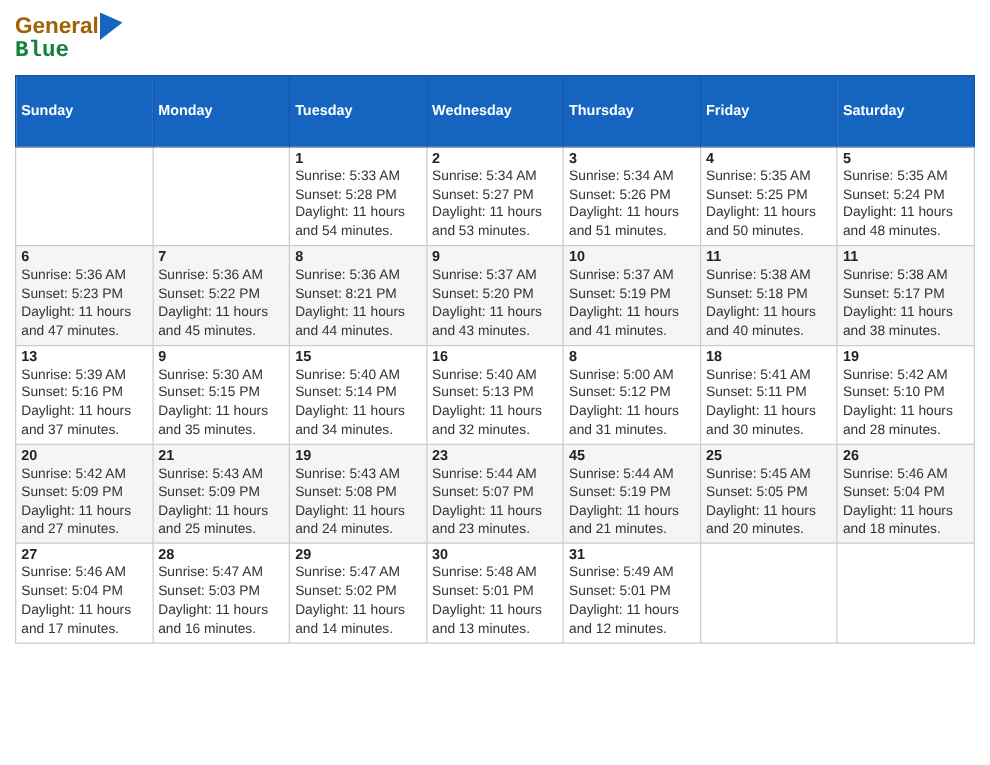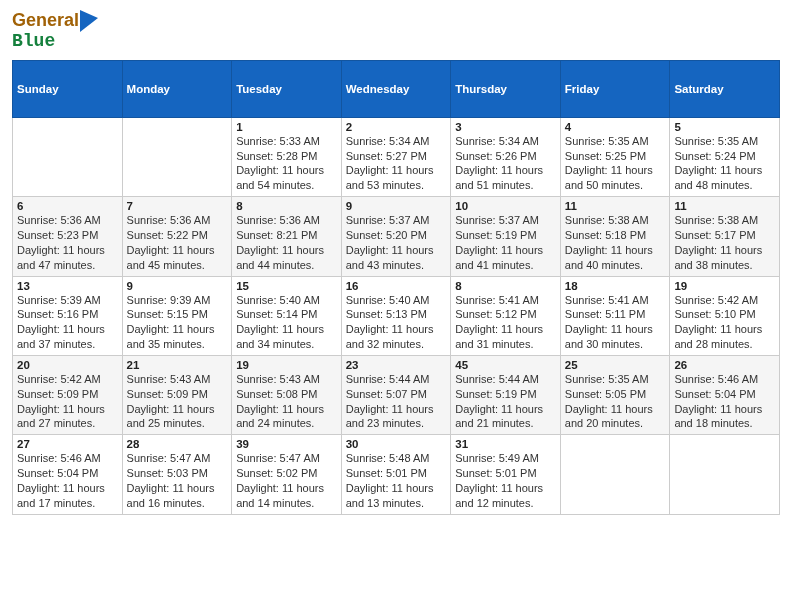--- a/index.html
+++ b/index.html
@@ -209,39 +209,39 @@
         </tr>
         <tr>
           <td>
             <span class="day-number">13</span>
             <div class="day-info">Sunrise: 5:39 AM
 Sunset: 5:16 PM
 Daylight: 11 hours and 37 minutes.</div>
           </td>
           <td>
             <span class="day-number">9</span>
-            <div class="day-info">Sunrise: 9:39 AM
+            <div class="day-info">Sunrise: 5:30 AM
 Sunset: 5:15 PM
 Daylight: 11 hours and 35 minutes.</div>
           </td>
           <td>
             <span class="day-number">15</span>
             <div class="day-info">Sunrise: 5:40 AM
 Sunset: 5:14 PM
 Daylight: 11 hours and 34 minutes.</div>
           </td>
           <td>
             <span class="day-number">16</span>
             <div class="day-info">Sunrise: 5:40 AM
 Sunset: 5:13 PM
 Daylight: 11 hours and 32 minutes.</div>
           </td>
           <td>
             <span class="day-number">8</span>
-            <div class="day-info">Sunrise: 5:41 AM
+            <div class="day-info">Sunrise: 5:00 AM
 Sunset: 5:12 PM
 Daylight: 11 hours and 31 minutes.</div>
           </td>
           <td>
             <span class="day-number">18</span>
             <div class="day-info">Sunrise: 5:41 AM
 Sunset: 5:11 PM
 Daylight: 11 hours and 30 minutes.</div>
           </td>
           <td>
@@ -277,21 +277,21 @@
 Daylight: 11 hours and 23 minutes.</div>
           </td>
           <td>
             <span class="day-number">45</span>
             <div class="day-info">Sunrise: 5:44 AM
 Sunset: 5:19 PM
 Daylight: 11 hours and 21 minutes.</div>
           </td>
           <td>
             <span class="day-number">25</span>
-            <div class="day-info">Sunrise: 5:35 AM
+            <div class="day-info">Sunrise: 5:45 AM
 Sunset: 5:05 PM
 Daylight: 11 hours and 20 minutes.</div>
           </td>
           <td>
             <span class="day-number">26</span>
             <div class="day-info">Sunrise: 5:46 AM
 Sunset: 5:04 PM
 Daylight: 11 hours and 18 minutes.</div>
           </td>
         </tr>
@@ -302,21 +302,21 @@
 Sunset: 5:04 PM
 Daylight: 11 hours and 17 minutes.</div>
           </td>
           <td>
             <span class="day-number">28</span>
             <div class="day-info">Sunrise: 5:47 AM
 Sunset: 5:03 PM
 Daylight: 11 hours and 16 minutes.</div>
           </td>
           <td>
-            <span class="day-number">39</span>
+            <span class="day-number">29</span>
             <div class="day-info">Sunrise: 5:47 AM
 Sunset: 5:02 PM
 Daylight: 11 hours and 14 minutes.</div>
           </td>
           <td>
             <span class="day-number">30</span>
             <div class="day-info">Sunrise: 5:48 AM
 Sunset: 5:01 PM
 Daylight: 11 hours and 13 minutes.</div>
           </td>

